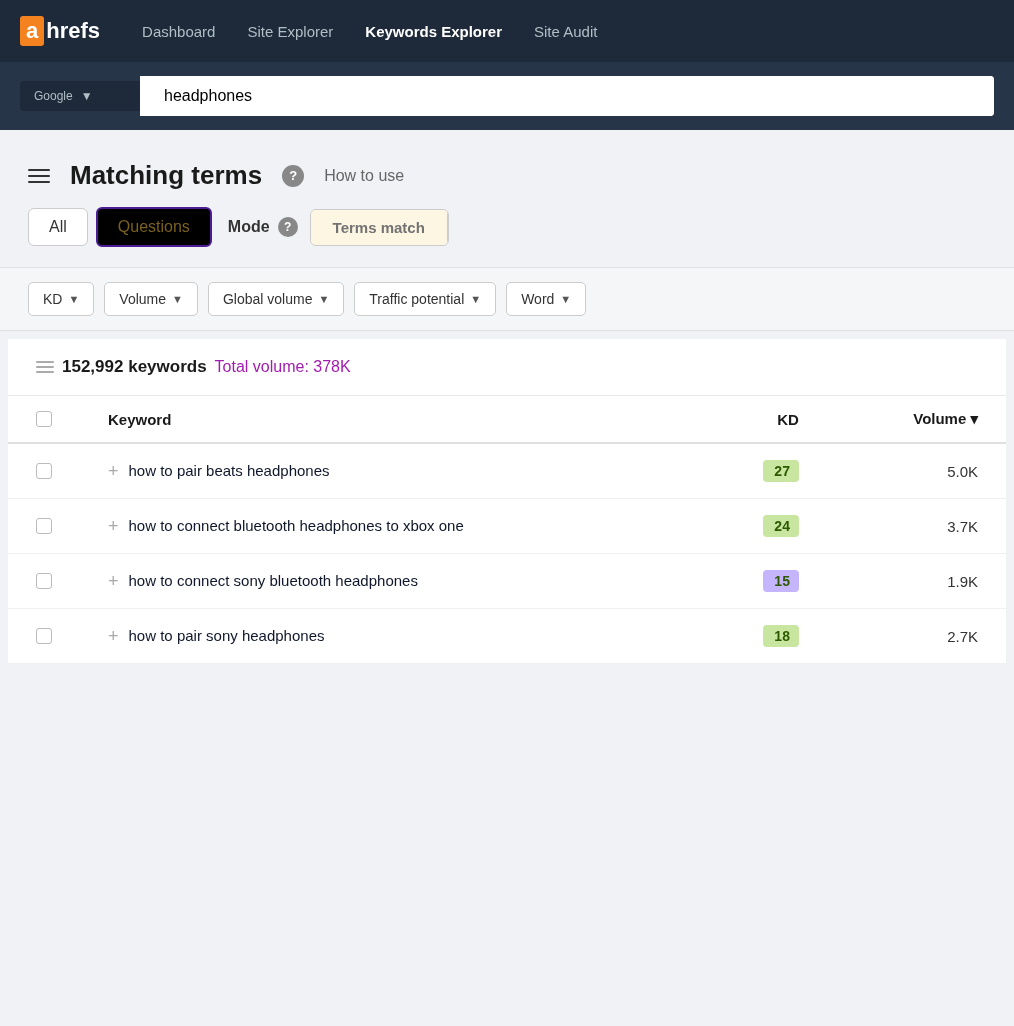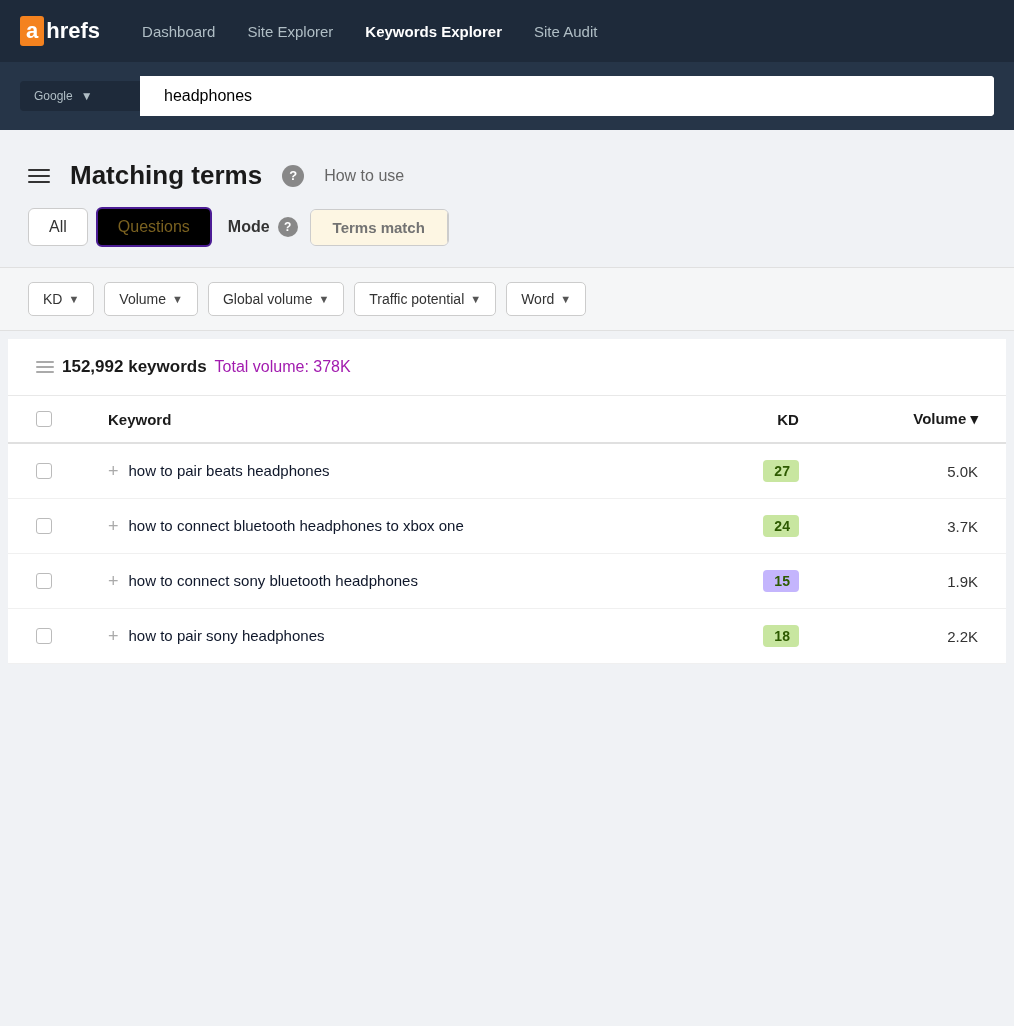--- a/index.html
+++ b/index.html
@@ -475,19 +475,19 @@
       </td>
       <td>
         <div class="td-keyword">
           <span class="plus-btn">+</span>
           <a class="keyword-link">how to pair sony headphones</a>
         </div>
       </td>
       <td style="text-align:right;">
         <span class="kd-badge kd-18">18</span>
       </td>
-      <td class="volume-cell">2.2K</td>
+      <td class="volume-cell">2.7K</td>
     </tr>
         </tbody>
     </table>
   </div>
 
 </div>
 
 </body></html>

